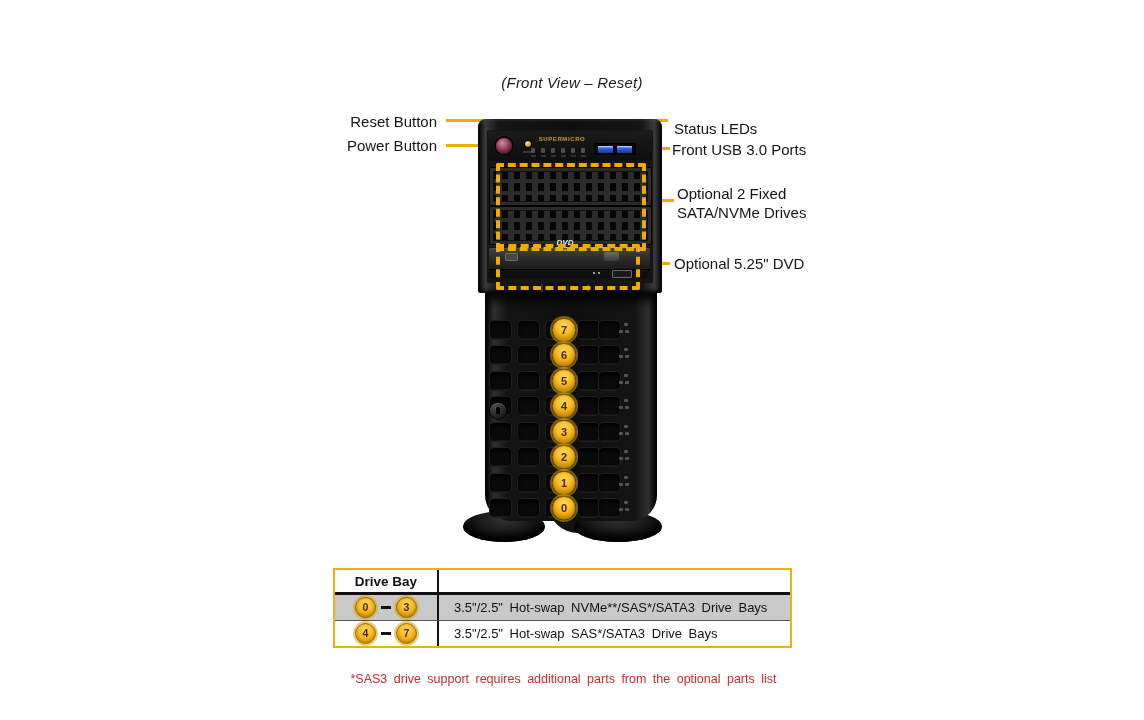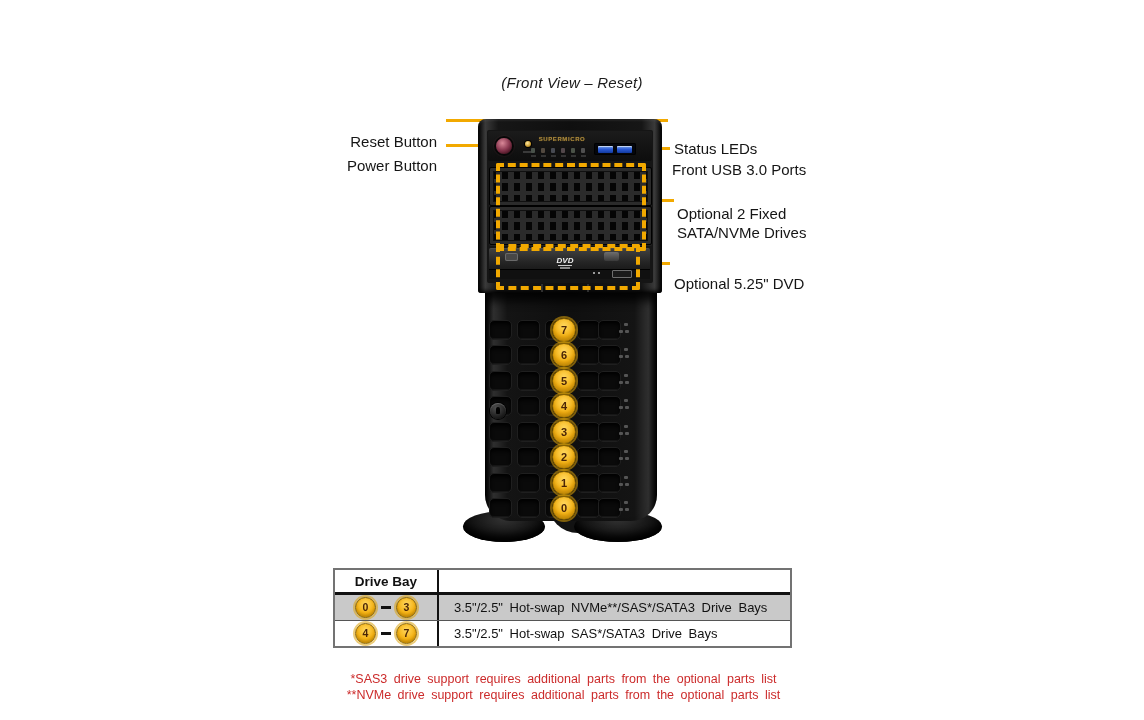--- a/index.html
+++ b/index.html
@@ -3,21 +3,21 @@
 <meta charset="utf-8">
 <style>
   html,body{margin:0;padding:0;background:#fff;}
   #stage{position:relative;width:1144px;height:720px;background:#fff;overflow:hidden;
          font-family:"Liberation Sans",sans-serif;color:#111;}
   .abs{position:absolute;}
 
   
   .title{left:420px;top:74px;width:304px;text-align:center;font-style:italic;
          font-size:15px;color:#1c1c1c;letter-spacing:.2px;}
-  .lbl{font-size:15px;color:#151515;white-space:nowrap;margin-top:20px;}
+  .lbl{font-size:15px;color:#151515;white-space:nowrap;}
   .lbl-reset{right:707px;top:113px;text-align:right;}
   .lbl-power{right:707px;top:137px;text-align:right;}
   .lbl-status{left:674px;top:120px;}
   .lbl-usb{left:672px;top:141px;}
   .lbl-drives{left:677px;top:184px;line-height:19px;}
   .lbl-dvd{left:674px;top:255px;}
 
   
   .cline{background:#F2A900;}
   .ln-reset-h{left:446px;top:119px;width:82px;height:3px;}
@@ -65,21 +65,21 @@
       repeating-linear-gradient(0deg,#2b2b2b 0 2px,transparent 2px 10px,#2b2b2b 10px 12px),
       repeating-linear-gradient(90deg,#050505 0 6px,transparent 6px 12px);
     box-shadow:inset 0 0 0 3px #2b2b2b, inset 0 0 0 4px #101010, 0 1px 0 rgba(255,255,255,.06);}
   .vent-top{top:167px;} .vent-bot{top:206px;}
 
   
   .dvd-bezel{left:489px;top:248px;width:161px;height:21px;z-index:3;border-radius:2px;
     background:linear-gradient(180deg,#404040,#242424 65%,#1a1a1a);border-top:1px solid #4d4d4d;}
   .dvd-btn-l{left:505px;top:253px;width:13px;height:8px;background:#474747;border-radius:2px;
     box-shadow:inset 0 0 0 1px #6a6a6a;z-index:4;}
-  .dvd-logo{left:550px;top:256px;width:30px;text-align:center;z-index:4;color:#eee;
+  .dvd-logo{left:550px;top:238px;width:30px;text-align:center;z-index:4;color:#eee;
     font-size:8px;font-weight:bold;font-style:italic;line-height:9px;}
   .dvd-logo i{display:block;width:14px;height:1px;background:#ccc;margin:0 auto;}
   .dvd-logo b{display:block;width:10px;height:2px;background:#888;margin:1px auto 0;}
   .dvd-btn-r{left:604px;top:252px;width:15px;height:9px;border-radius:2px;z-index:4;
     background:linear-gradient(180deg,#6e6e6e,#3a3a3a);}
   .dvd-tray{left:489px;top:269px;width:161px;height:9px;background:#101010;border-top:1px solid #000;z-index:3;}
   .tray-dot1{left:593px;top:272px;width:2px;height:2px;background:#999;z-index:4;}
   .tray-dot2{left:598px;top:272px;width:2px;height:2px;background:#999;z-index:4;}
   .tray-btn{left:612px;top:270px;width:18px;height:6px;border:1px solid #6e6e6e;border-radius:1px;
     background:#1a1a1a;z-index:4;}
@@ -112,21 +112,21 @@
     box-shadow:0 0 0 2px rgba(220,163,10,.55), inset 0 -3px 4px rgba(140,90,0,.45);
     color:#4a2506;font-size:11px;font-weight:bold;line-height:22px;text-align:center;}
   .bay-led{width:4px;height:3px;background:#555;z-index:3;border-radius:1px;}
   .lock{left:490px;top:403px;width:16px;height:16px;border-radius:50%;z-index:4;
     background:radial-gradient(circle at 38% 30%,#4d4d4d,#131313 78%);
     box-shadow:0 0 0 1px #000, inset 0 1px 1px rgba(255,255,255,.25);}
   .lock:after{content:"";position:absolute;left:6px;top:4px;width:4px;height:7px;
     background:#000;border-radius:2px 2px 1px 1px;}
 
   
-  .tbl{left:333px;top:568px;width:455px;border:2px solid #737373;background:#fff;z-index:2;}
+  .tbl{left:333px;top:568px;width:455px;border:2px solid #eab308;background:#fff;z-index:2;}
   .tr{display:flex;align-items:center;}
   .tr-head{height:22px;border-bottom:3px solid #111;font-weight:bold;font-size:13.5px;}
   .tr-1{height:25px;background:#c9c9c9;border-bottom:1px solid #555;}
   .tr-2{height:25px;}
   .td-bay{width:102px;border-right:2px solid #111;align-self:stretch;
     display:flex;align-items:center;justify-content:center;gap:5px;}
   .td-desc{flex:1;padding-left:15px;font-size:13px;word-spacing:3px;color:#111;white-space:nowrap;}
   .td-desc-head{flex:1;text-align:center;}
   .td-bay-head{width:102px;border-right:2px solid #111;align-self:stretch;
     display:flex;align-items:center;justify-content:center;}
@@ -312,16 +312,15 @@
         <span class="tbl-badge">4</span>
         <span class="tbl-dash"></span>
         <span class="tbl-badge">7</span>
       </div>
       <div class="td-desc">3.5"/2.5" Hot-swap SAS*/SATA3 Drive Bays</div>
     </div>
   </div>
 
   <div class="abs footnotes">
     <div>*SAS3 drive support requires additional parts from the optional parts list</div>
-    <div>**NVMe drive support requires additional parts from the optional parts list</div>
   </div>
 
 </div>
 
 </body></html>

